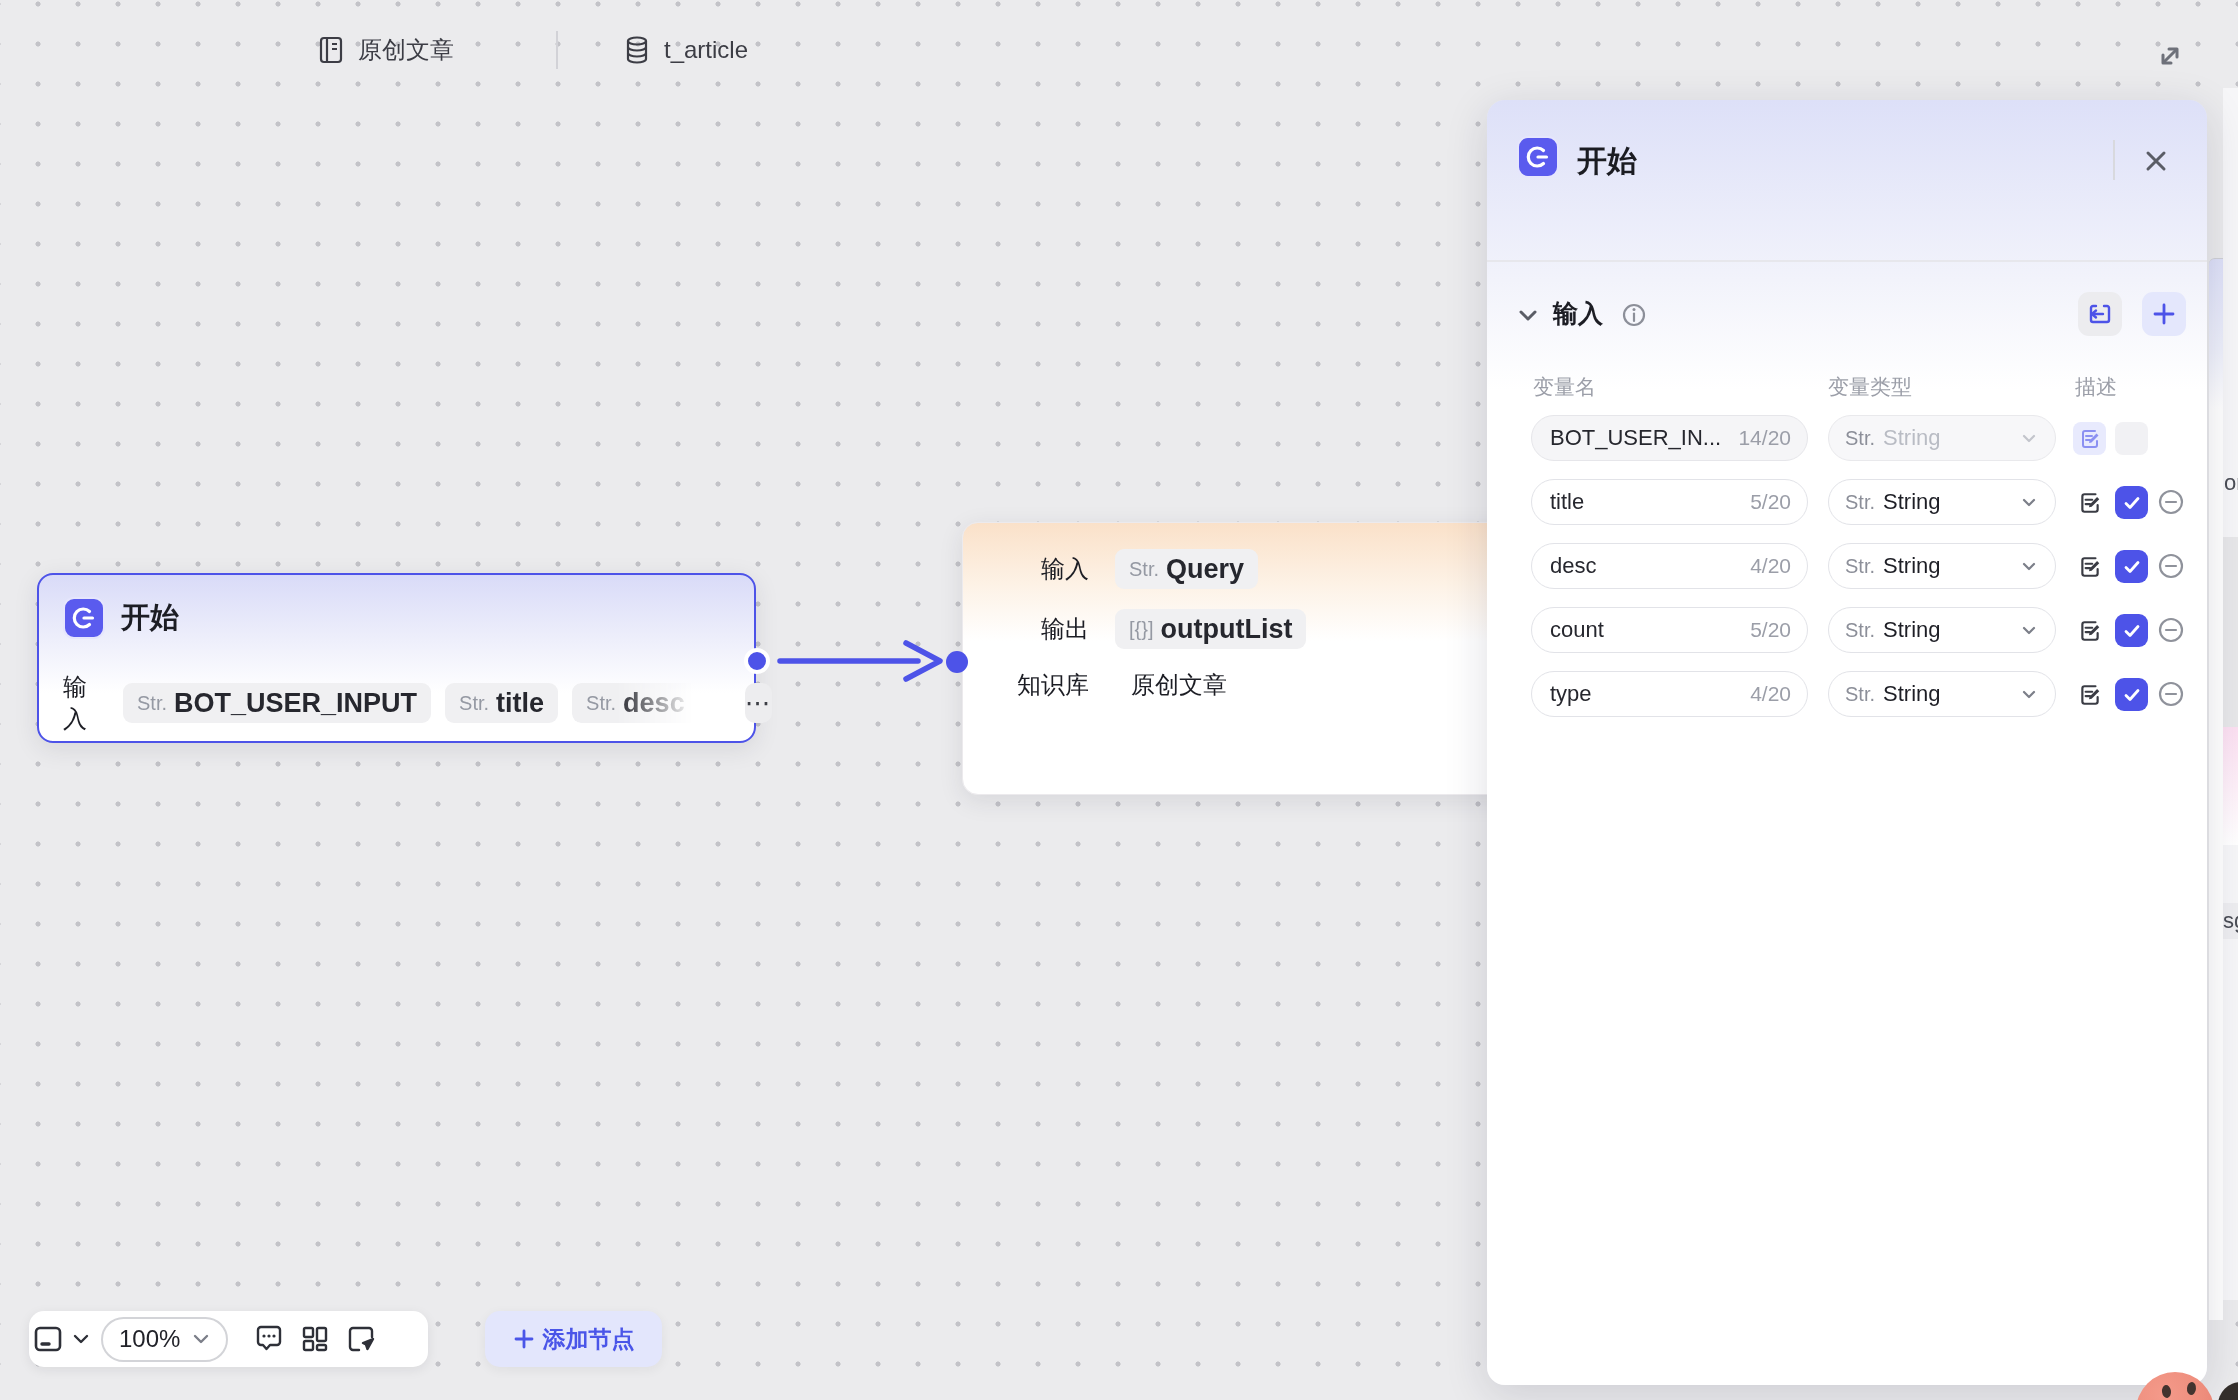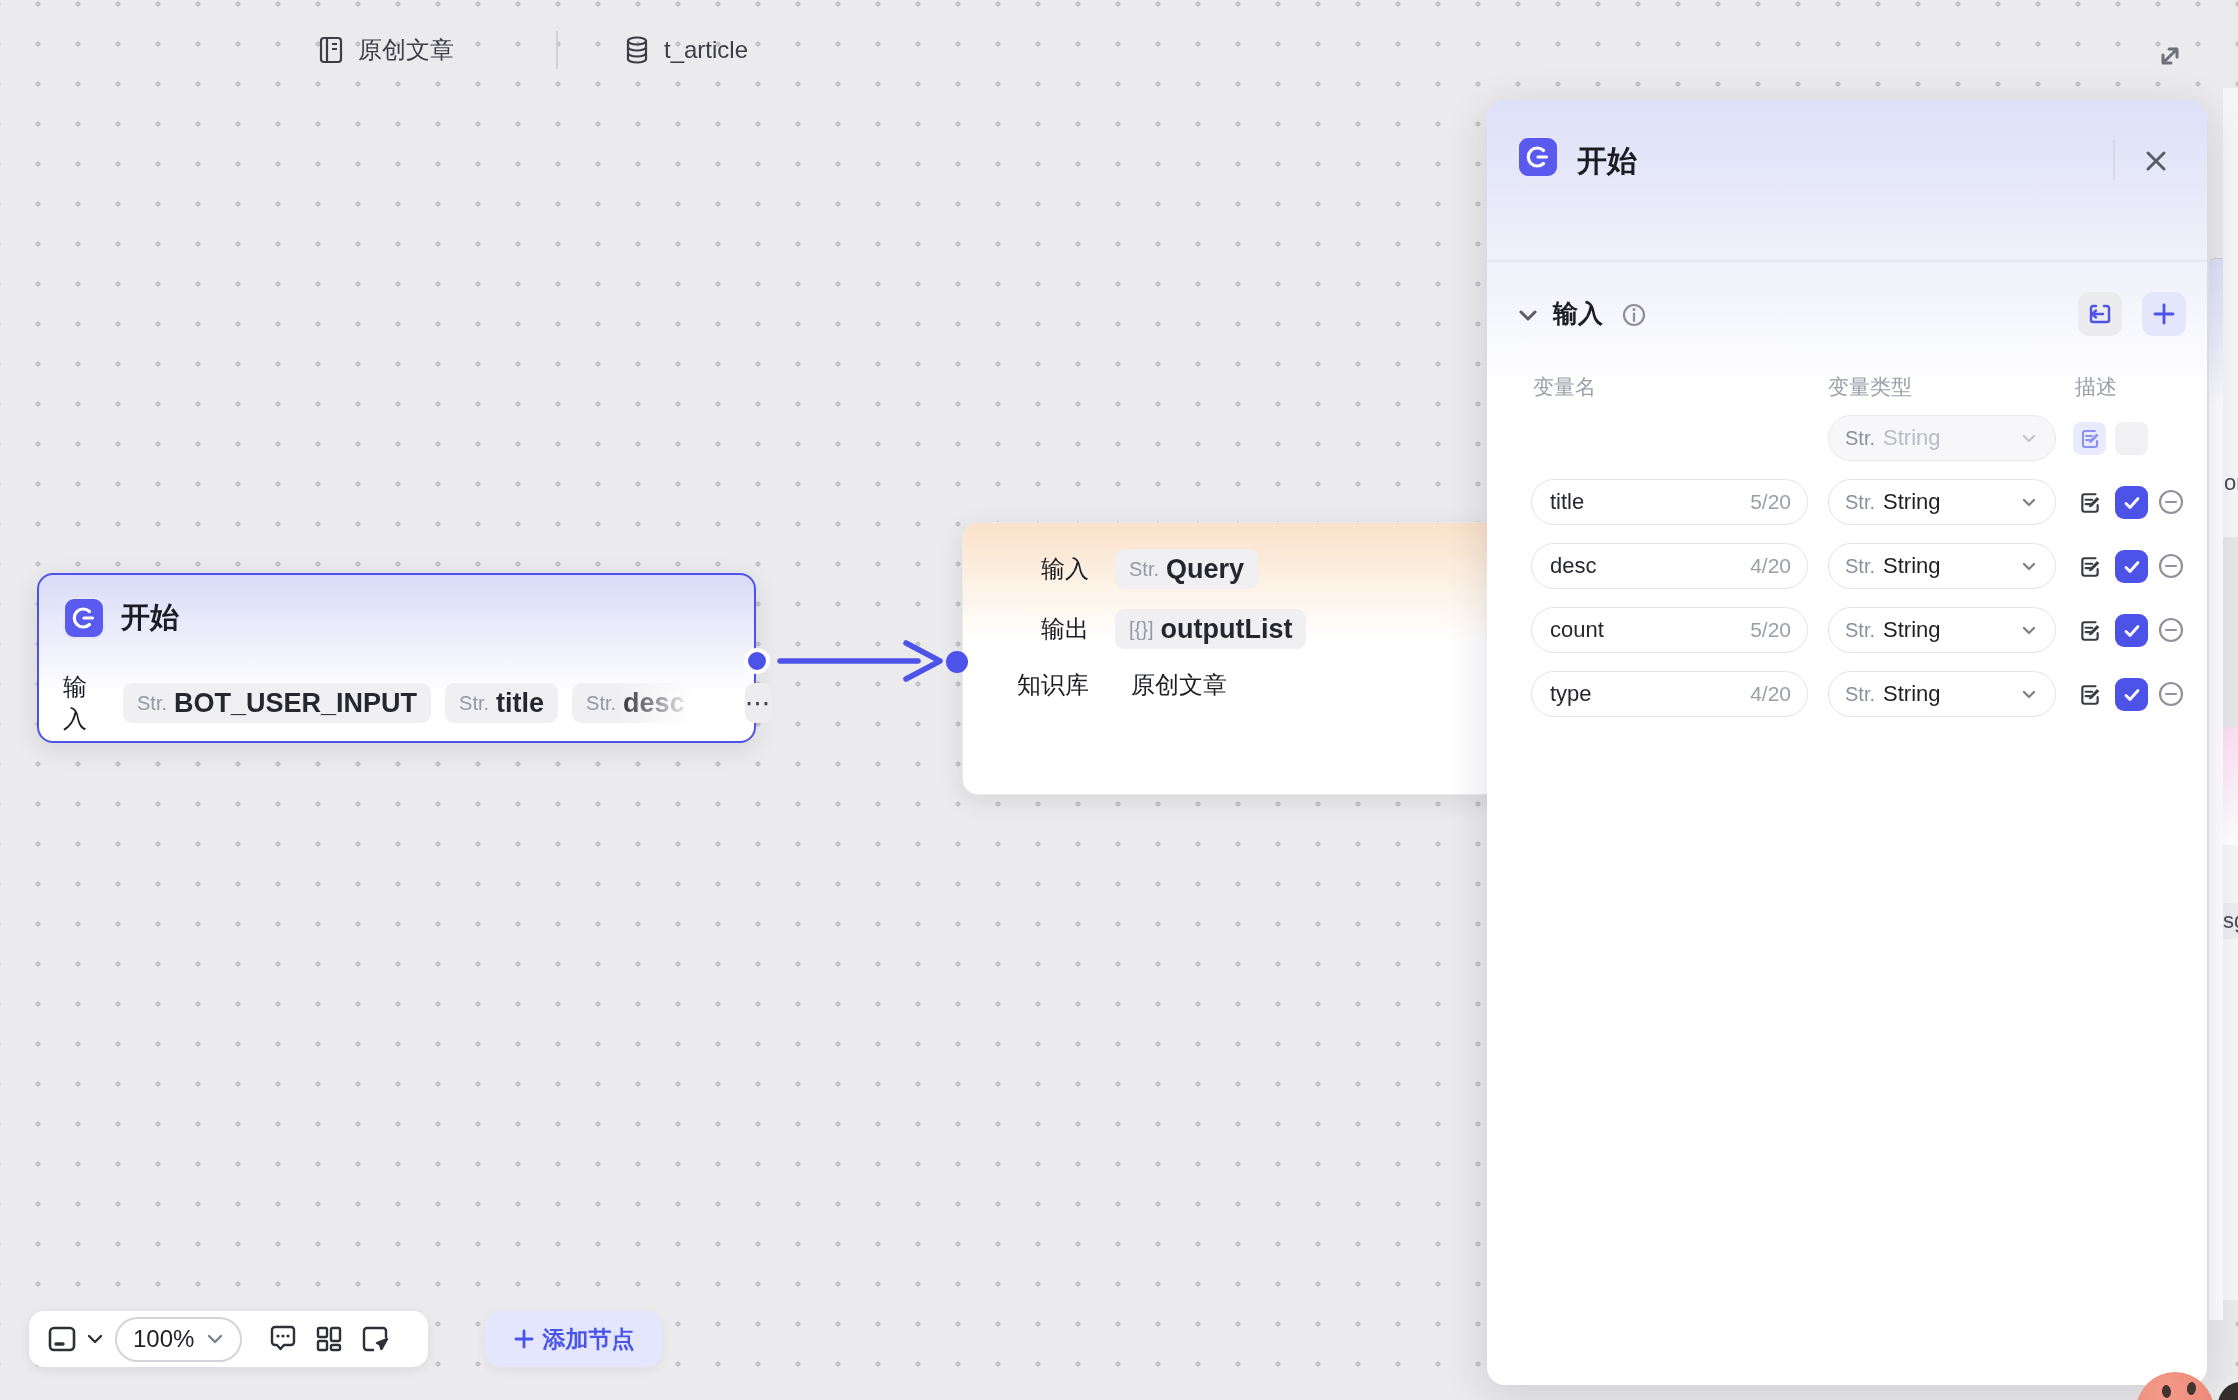--- a/index.html
+++ b/index.html
@@ -131,21 +131,21 @@
   .icon-edit { position:absolute; left:586px; top:7px; width:33px; height:33px; border-radius:8px; display:flex; align-items:center; justify-content:center; }
   .icon-edit.tinted { background:#e8eafd; }
   .icon-empty { position:absolute; left:628px; top:7px; width:33px; height:33px; border-radius:8px; background:#f1f1f4; }
   .checkbox { position:absolute; left:628px; top:7px; width:33px; height:33px; border-radius:9px; background:#4d53e8; display:flex; align-items:center; justify-content:center; }
   .icon-minus { position:absolute; left:670px; top:9px; }
 
   
   .toolbar {
     position:absolute; left:29px; top:1311px; width:399px; height:56px; z-index:5;
     background:#ffffff; border-radius:15px; box-shadow:0 3px 12px rgba(30,30,40,.08);
-    display:flex; align-items:center; padding:0 14px; gap:0;
+    display:flex; align-items:center; padding:0 0; gap:0;
   }
   .zoom-select {
     width:127px; height:45px; border:2px solid #d3d4d8; border-radius:23px;
     display:flex; align-items:center; padding:0 14px 0 16px; margin:0 18px 0 6px;
   }
   .zoom-select .z-val { font-size:24px; color:#212229; }
   .zoom-select .z-chev { margin-left:auto; }
   .tb-icon { display:flex; align-items:center; justify-content:center; width:46px; height:46px; }
   .add-node-btn {
     position:absolute; left:445px; top:1311px; width:177px; height:56px; z-index:5;
@@ -326,20 +326,24 @@
       </svg>
   </div>
 
   <span class="colhead ch-name">变量名</span>
   <span class="colhead ch-type">变量类型</span>
   <span class="colhead ch-desc">描述</span>
 
   <div class="rows-wrap">
 
     <div class="vrow disabled">
+      <div class="pill">
+        <span class="p-name">BOT_USER_IN...</span>
+        <span class="p-count">14/20</span>
+      </div>
       <div class="sel">
         <span class="s-prefix">Str.</span>
         <span class="s-type">String</span>
         <span class="s-chevron">
           <svg width="20" height="20" viewBox="0 0 20 20">
               <path d="M5 8l5 5 5-5" fill="none" stroke="#c3c5cc" stroke-width="2.2" stroke-linecap="round" stroke-linejoin="round"></path>
             </svg>
         </span>
       </div>
       <div class="icon-edit tinted">

